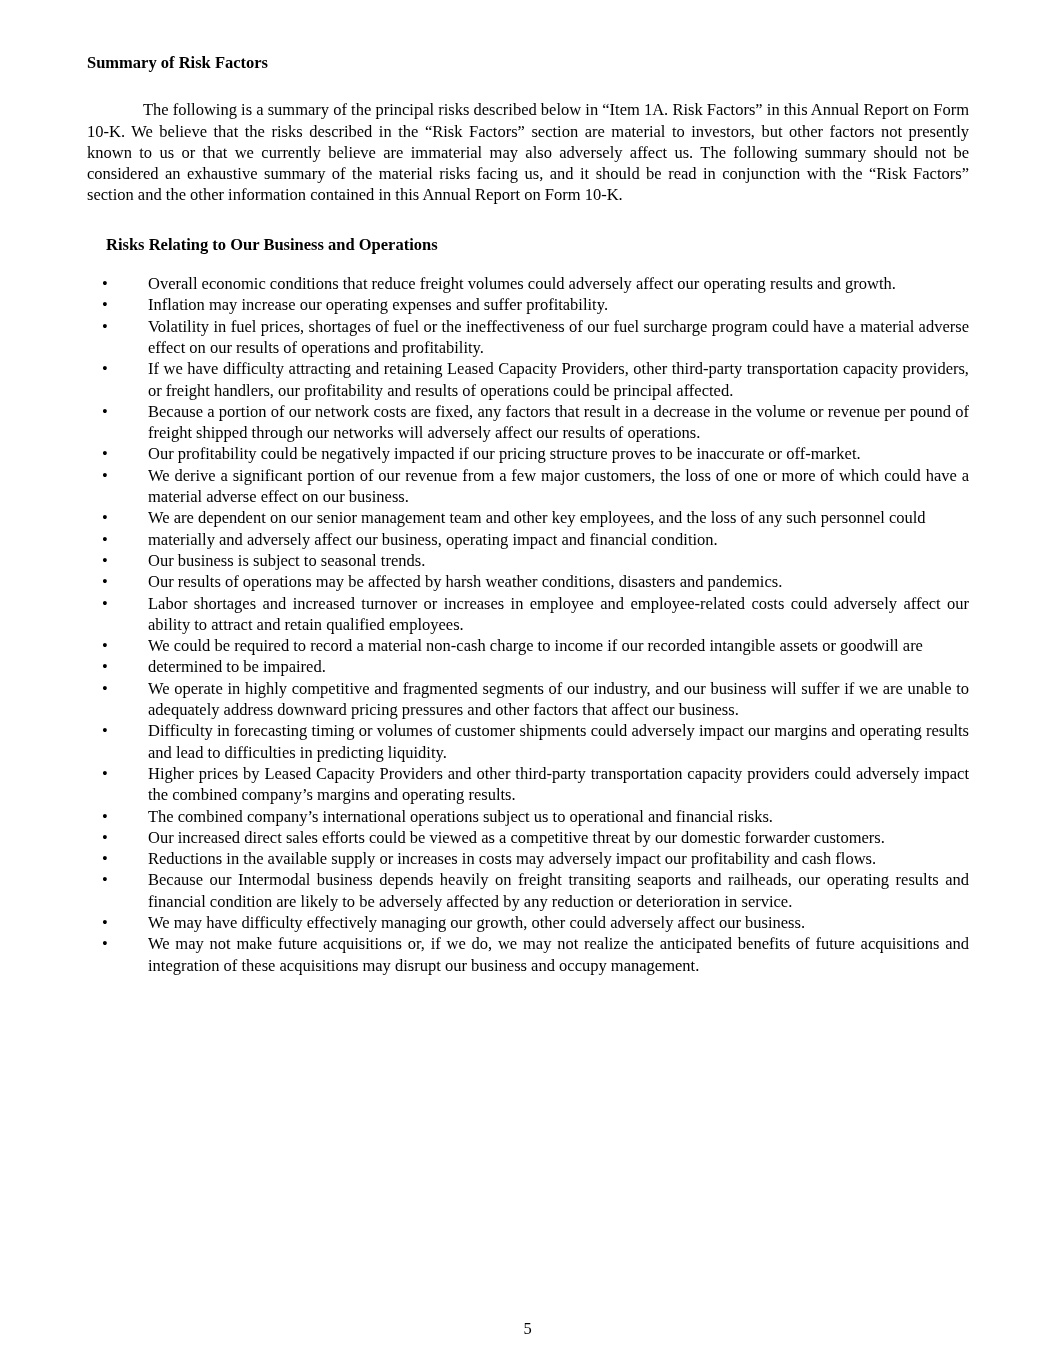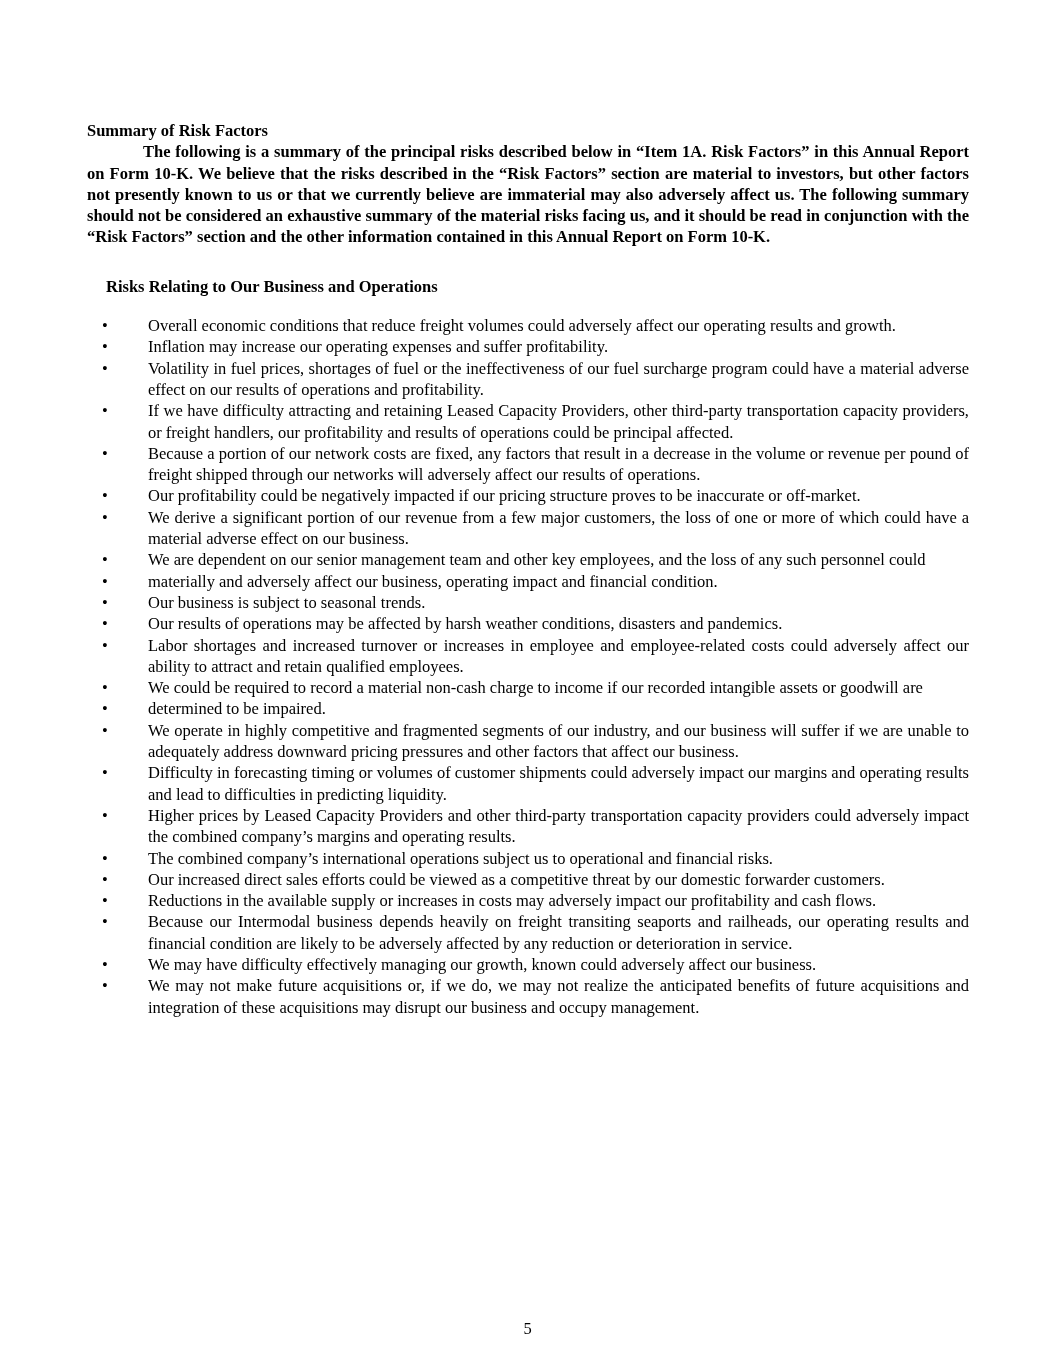--- a/index.html
+++ b/index.html
@@ -11,29 +11,29 @@
     width: 1055px;
     height: 1365px;
     position: relative;
     font-family: "Liberation Serif", "DejaVu Serif", serif;
     font-size: 16.5px;
     line-height: 21.3px;
     color: #000000;
     overflow: hidden;
   }
   .content {
-    padding: 120px 86px 0 87px;
+    padding: 52px 86px 0 87px;
   }
   .heading {
     font-weight: bold;
   }
   .intro-paragraph {
+    margin-top: 26px;
     text-align: justify;
     text-indent: 56px;
-    font-weight: bold;
   }
   .heading-2 {
     margin-top: 28px;
     margin-left: 19px;
   }
   ul.risk-list {
     list-style: none;
     margin: 18px 0 0 0;
     padding: 0;
   }
@@ -81,19 +81,19 @@
     <li><span class="bullet">•</span><span>Labor shortages and increased turnover or increases in employee and employee-related costs could adversely affect our ability to attract and retain qualified employees.</span></li>
     <li><span class="bullet">•</span><span>We could be required to record a material non-cash charge to income if our recorded intangible assets or goodwill are</span></li>
     <li><span class="bullet">•</span><span>determined to be impaired.</span></li>
     <li><span class="bullet">•</span><span>We operate in highly competitive and fragmented segments of our industry, and our business will suffer if we are unable to adequately address downward pricing pressures and other factors that affect our business.</span></li>
     <li><span class="bullet">•</span><span>Difficulty in forecasting timing or volumes of customer shipments could adversely impact our margins and operating results and lead to difficulties in predicting liquidity.</span></li>
     <li><span class="bullet">•</span><span>Higher prices by Leased Capacity Providers and other third-party transportation capacity providers could adversely impact the combined company’s margins and operating results.</span></li>
     <li><span class="bullet">•</span><span>The combined company’s international operations subject us to operational and financial risks.</span></li>
     <li><span class="bullet">•</span><span>Our increased direct sales efforts could be viewed as a competitive threat by our domestic forwarder customers.</span></li>
     <li><span class="bullet">•</span><span>Reductions in the available supply or increases in costs may adversely impact our profitability and cash flows.</span></li>
     <li><span class="bullet">•</span><span>Because our Intermodal business depends heavily on freight transiting seaports and railheads, our operating results and financial condition are likely to be adversely affected by any reduction or deterioration in service.</span></li>
-    <li><span class="bullet">•</span><span>We may have difficulty effectively managing our growth, known could adversely affect our business.</span></li>
+    <li><span class="bullet">•</span><span>We may have difficulty effectively managing our growth, other could adversely affect our business.</span></li>
     <li><span class="bullet">•</span><span>We may not make future acquisitions or, if we do, we may not realize the anticipated benefits of future acquisitions and integration of these acquisitions may disrupt our business and occupy management.</span></li>
   </ul>
 
 </div>
 
 <div class="page-number">5</div>
 
 </body></html>

